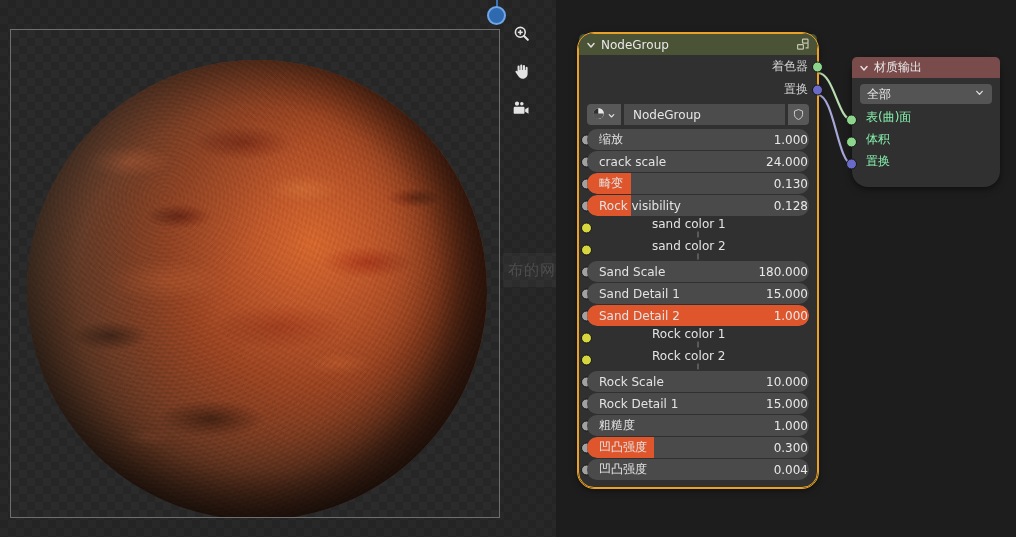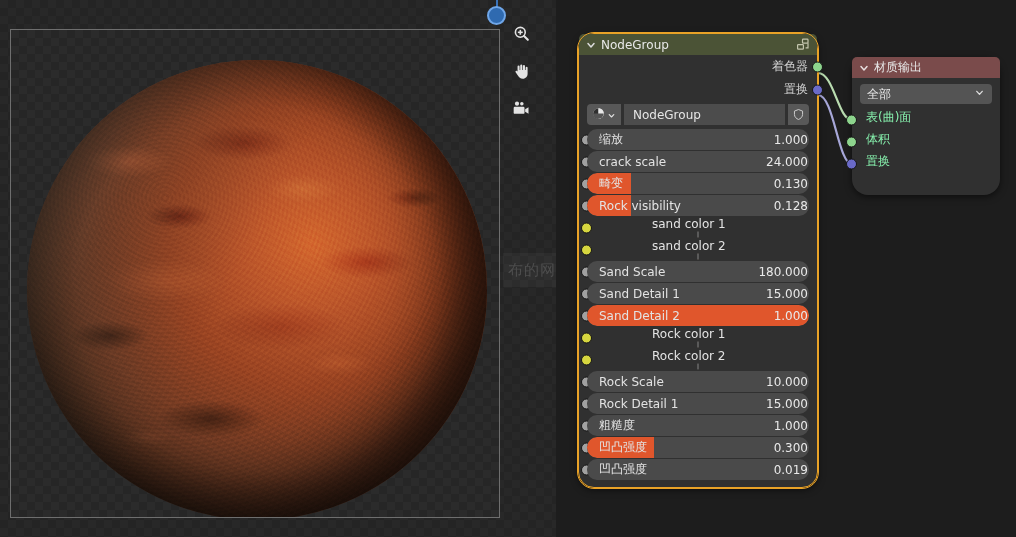--- a/index.html
+++ b/index.html
@@ -283,21 +283,21 @@
     flex: 1 1 auto; height: 19px;
     border-radius: 3px;
     border: 1px solid #5a5a5a;
     cursor: pointer;
   }
 
   
   #node-output {
     left: 296px; top: 57px;
     width: 148px;
-    padding-bottom: 20px;
+    padding-bottom: 12px;
   }
   #node-output .node-header { background: #7a4b4b; }
   .out-select {
     margin: 6px 8px 5px 8px;
     height: 20px;
     background: #545454;
     border-radius: 4px;
     display: flex; align-items: center;
     padding: 0 7px;
     font-size: 12px; color: #e9e9e9;
@@ -525,21 +525,21 @@
             <div class="prop-slider">
               <div class="prop-fill" style="width: 30%;"></div>
               <span class="prop-label">凹凸强度</span>
               <span class="prop-value">0.300</span>
             </div>
           </div>
           <div class="prop-row">
             <span class="socket left sock-grey"></span>
             <div class="prop-slider">
               <span class="prop-label">凹凸强度</span>
-              <span class="prop-value">0.019</span>
+              <span class="prop-value">0.004</span>
             </div>
           </div>
         </div>
     </div>
 
     <div class="node" id="node-output">
       <div class="node-header">
         <span class="collapse-tri">
           <svg width="12" height="12" viewBox="0 0 12 12" fill="none" stroke="#e7dede" stroke-width="1.5">
             <path d="M3 4.5L6 8l3-3.5" stroke-linecap="round" stroke-linejoin="round"></path>

